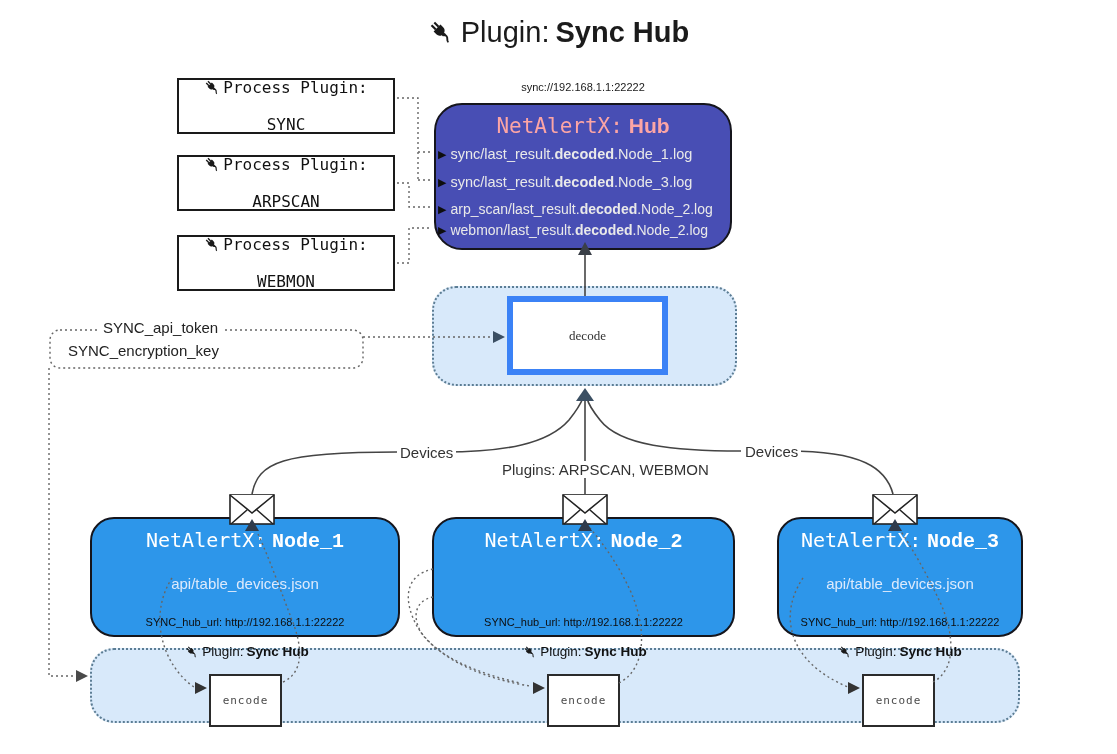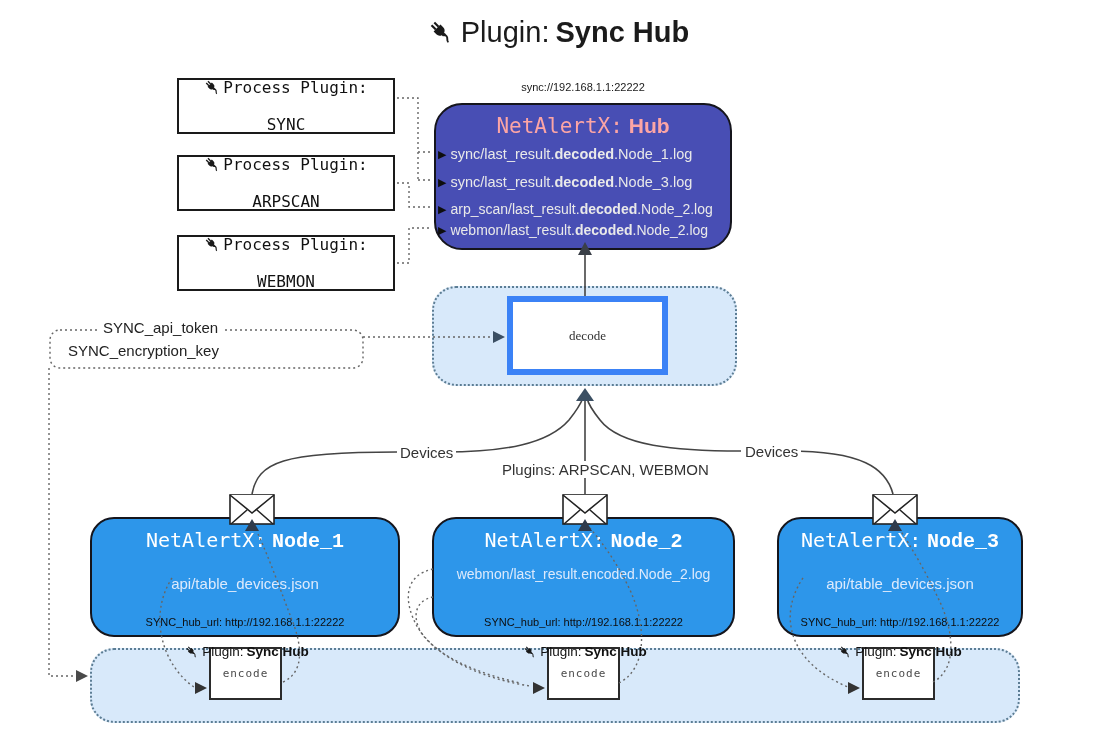--- a/index.html
+++ b/index.html
@@ -53,21 +53,21 @@
   .node3 { left: 777px; width: 246px; }
   .node-title { margin-top: 9px; text-align: center; font-size: 20px; }
   .node-title .bold-name { font-weight: 700; font-family: Liberation Mono, monospace; }
   .node-file { text-align: center; font-size: 15px; color: #ddeafc; margin-top: 22px; }
   .node2 .node-file { font-size: 14px; margin-top: 6px; line-height: 26px; }
   .node2 .files { margin-top: 8px; }
   .node-url { position: absolute; bottom: 7px; left: 0; width: 100%; text-align: center; font-size: 11px; color: #0e0e0e; }
 
   
   .encode-wrap { left: 90px; top: 648px; width: 930px; height: 75px; background: #D8E9FA; border: 2px dotted #5c7d94; border-radius: 24px; z-index: 1; }
-  .encode-box { top: 647px; width: 73px; height: 53px; background: #fff; border: 2px solid #2b2b2b;
+  .encode-box { top: 674px; width: 73px; height: 53px; background: #fff; border: 2px solid #2b2b2b;
                 display: flex; align-items: center; justify-content: center; font-family: "DejaVu Sans Mono", monospace;
                 font-size: 11px; letter-spacing: 1px; color: #4a4a4a; z-index: 2; }
   .enc1 { left: 209px; } .enc2 { left: 547px; } .enc3 { left: 862px; }
   .bplabel { top: 643px; height: 17px; display: flex; align-items: center; justify-content: center; gap: 3px;
              font-size: 13.5px; color: #111; z-index: 6; white-space: nowrap; }
   .bpl1 { left: 183px; width: 128px; } .bpl2 { left: 521px; width: 128px; } .bpl3 { left: 836px; width: 128px; }
   .bplabel .bold-name { font-weight: 700; }
 
   
   .overlay { position: absolute; top: 0; left: 0; width: 1117px; height: 754px; z-index: 5; pointer-events: none; }
@@ -185,21 +185,20 @@
     </div>
     <div class="node-file">api/table_devices.json</div>
     <div class="node-url">SYNC_hub_url: http://192.168.1.1:22222</div>
   </div>
   <div class="abs node node2">
     <div class="node-title">
       <span class="mono">NetAlertX:</span>
       <span class="bold-name">Node_2</span>
     </div>
     <div class="files">
-      <div class="node-file">webmon/last_result.encoded.Node_2.log</div>
     </div>
     <div class="node-url">SYNC_hub_url: http://192.168.1.1:22222</div>
   </div>
   <div class="abs node node3">
     <div class="node-title">
       <span class="mono">NetAlertX:</span>
       <span class="bold-name">Node_3</span>
     </div>
     <div class="node-file">api/table_devices.json</div>
     <div class="node-url">SYNC_hub_url: http://192.168.1.1:22222</div>

